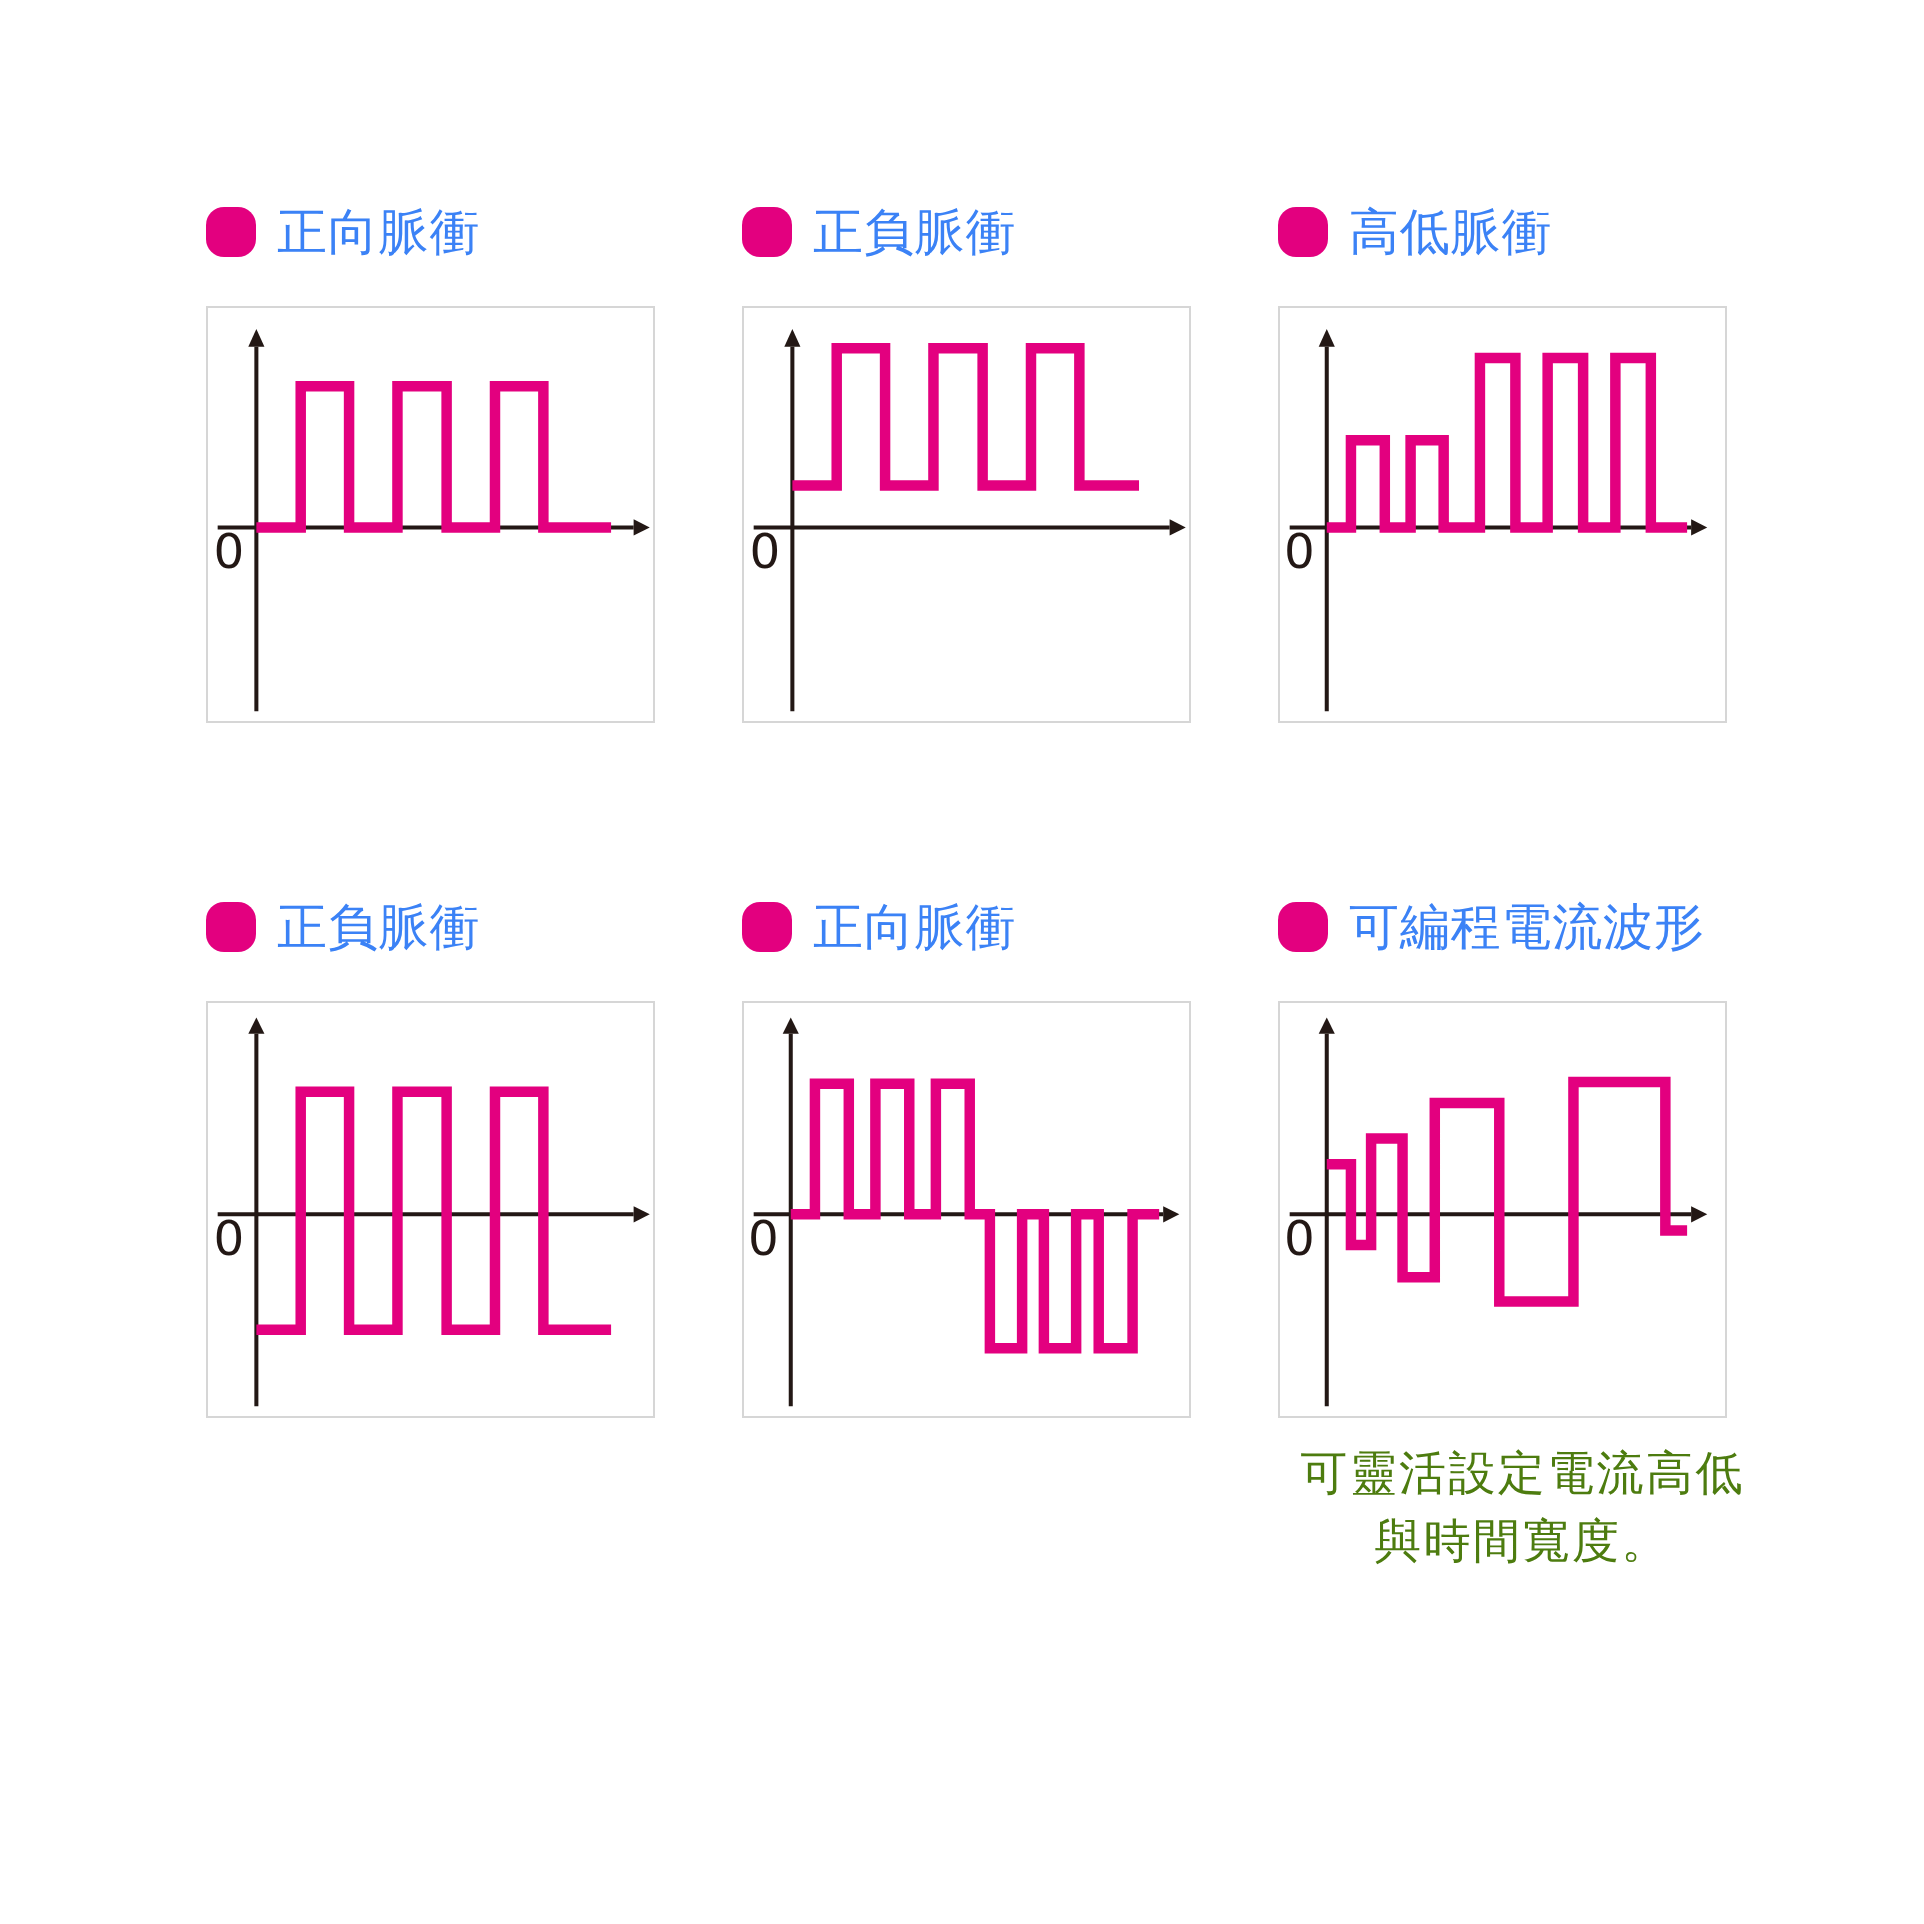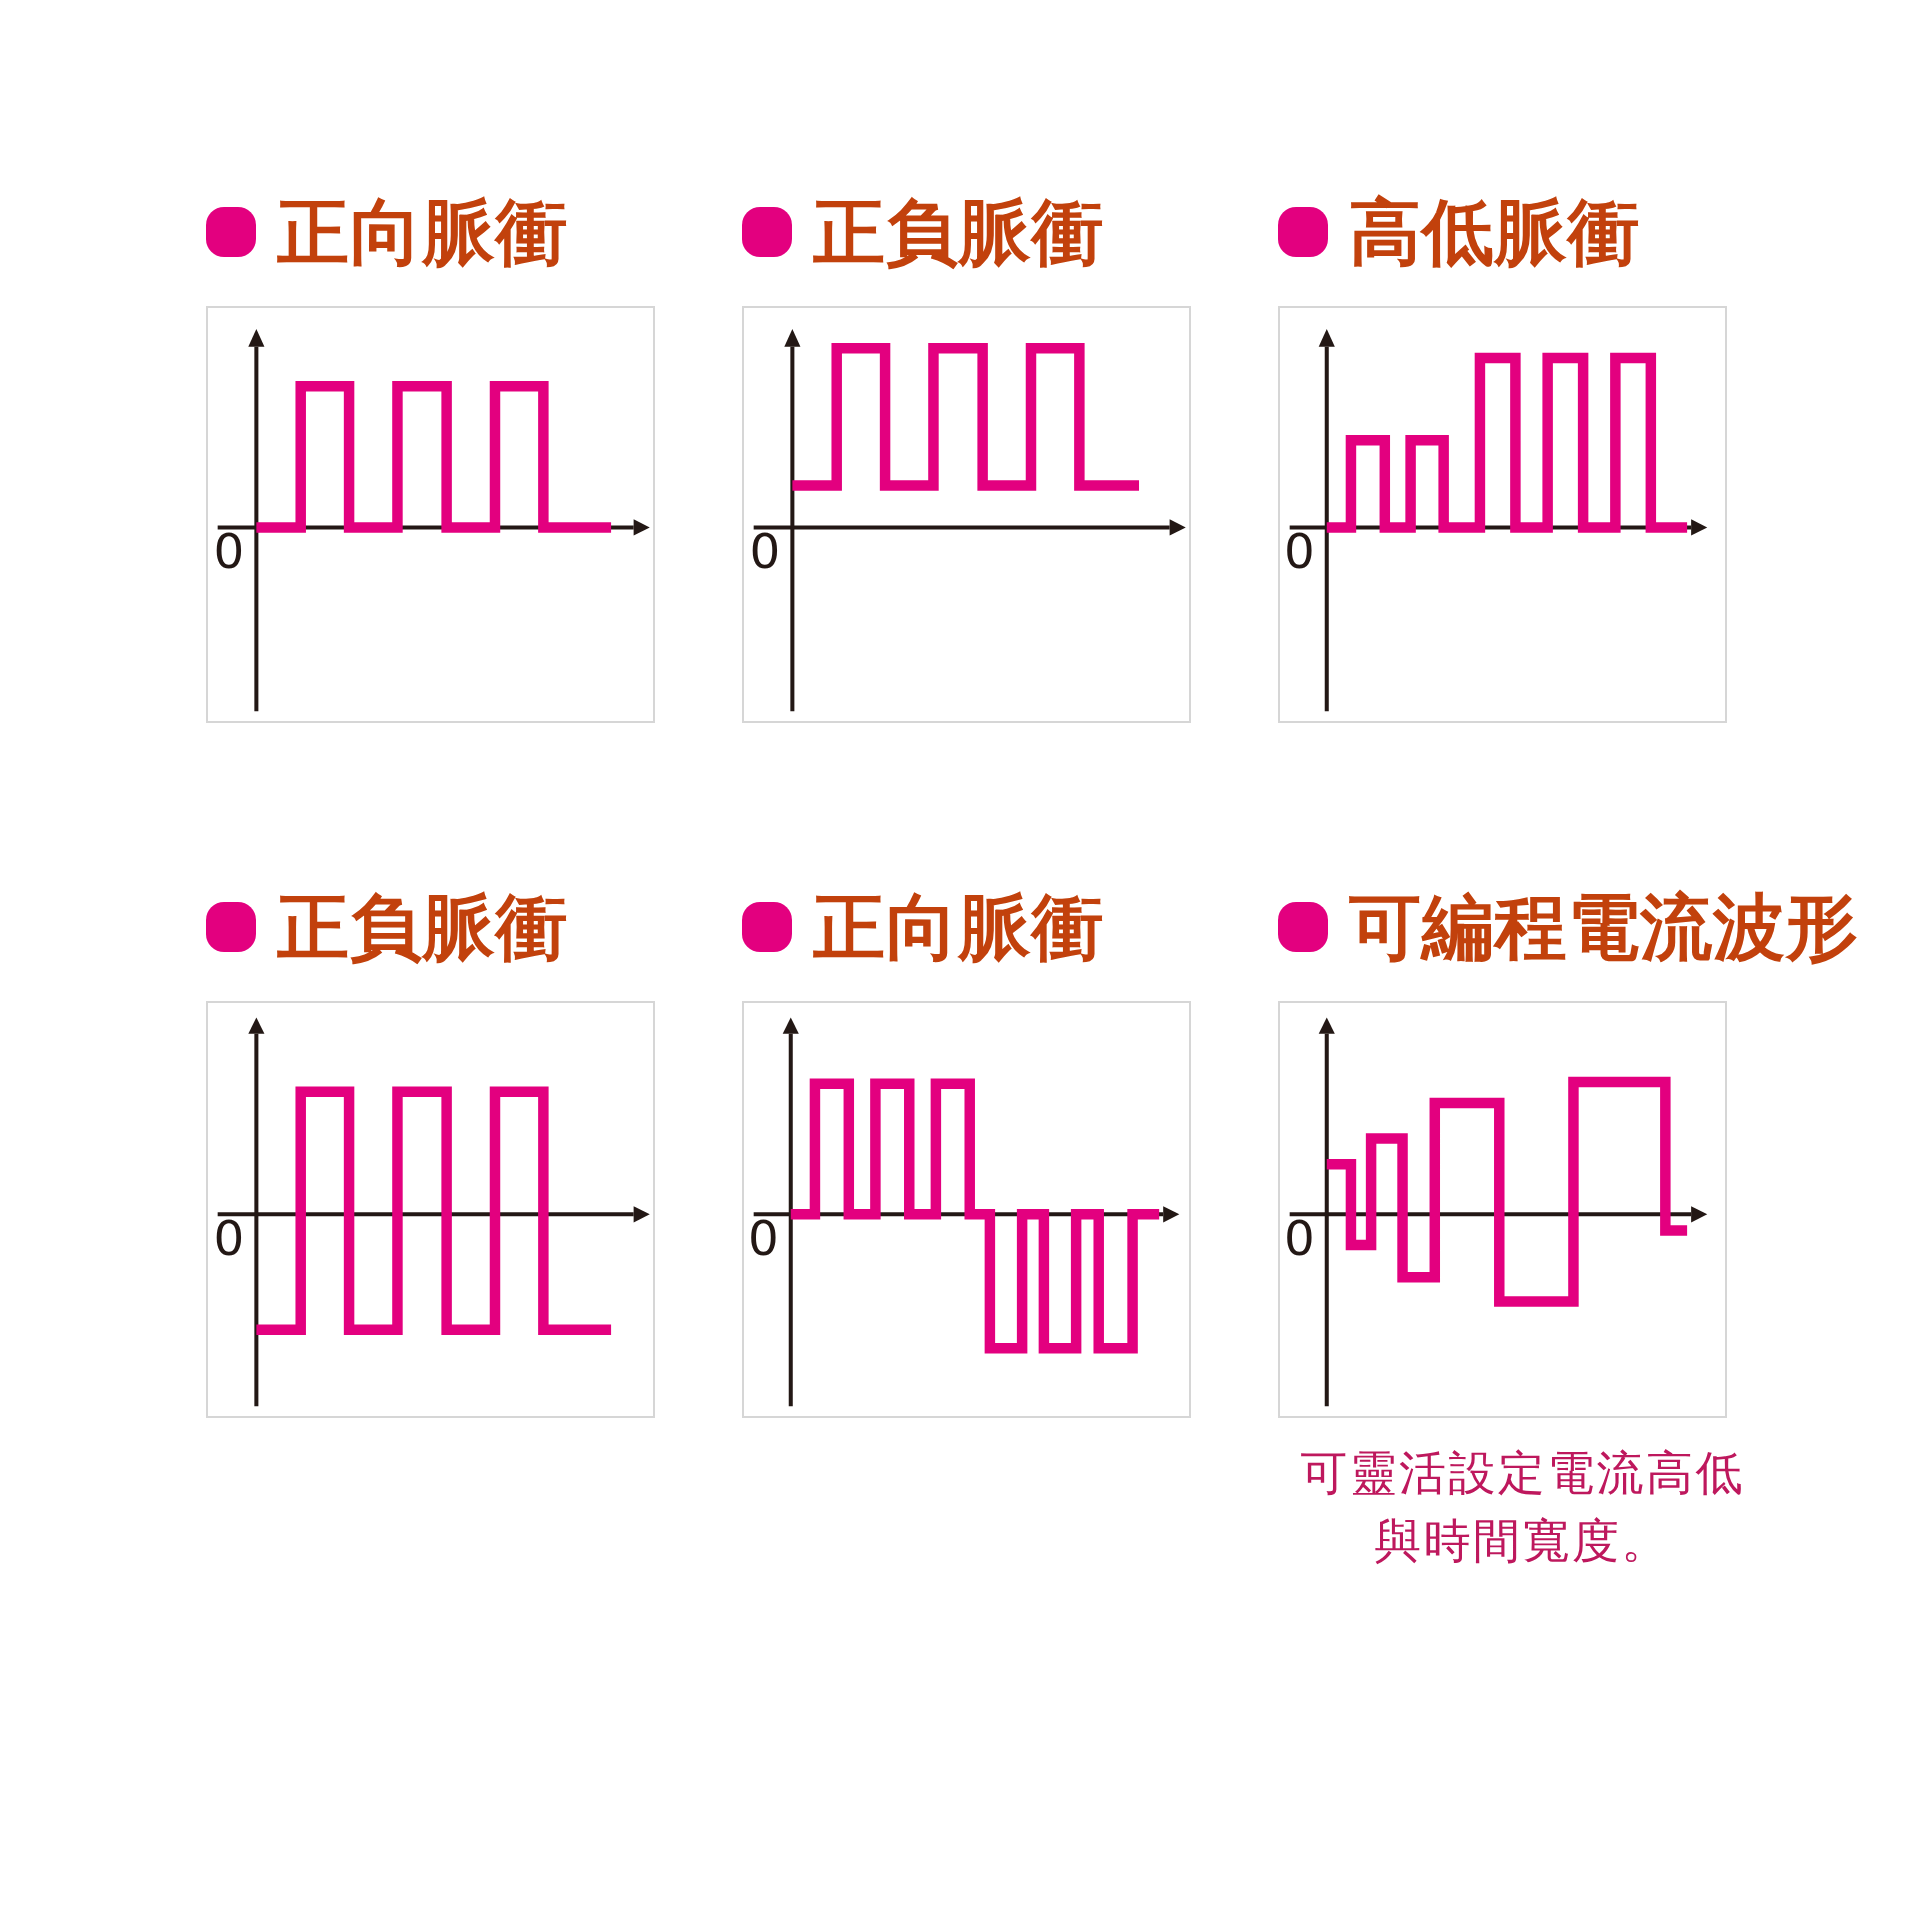--- a/index.html
+++ b/index.html
@@ -31,44 +31,44 @@
     height:90px;
     gap:21px;
   }
   .bullet{
     width:50px;height:50px;
     border-radius:18px;
     background:#e3007f;
     flex:0 0 auto;
   }
   .card-title{
-    font-size:72px;
-    font-weight:700;
-    color:#c2410c;
+    font-size:50px;
+    font-weight:400;
+    color:#3b82f6;
     letter-spacing:0.8px;
     line-height:1;
     white-space:nowrap;
     font-family:"DejaVu Sans","Liberation Sans",sans-serif;
   }
 
   .panel{
     margin-top:29px;
     width:449px;height:417px;
     border:2.4px solid #d6d6d6;
     background:#ffffff;
     box-sizing:border-box;
     position:relative;
   }
   .panel svg{display:block;width:100%;height:100%;}
 
   .caption{
     margin-top:21px;
     font-size:47px;
     line-height:1.45;
-    color:#be185d;
+    color:#4d7c0f;
     font-family:"DejaVu Serif","Liberation Serif",serif;
     letter-spacing:2.4px;
     width:489px;
   }
 </style>
 </head>
 <body>
 
 <div class="page">
   <div class="grid">

